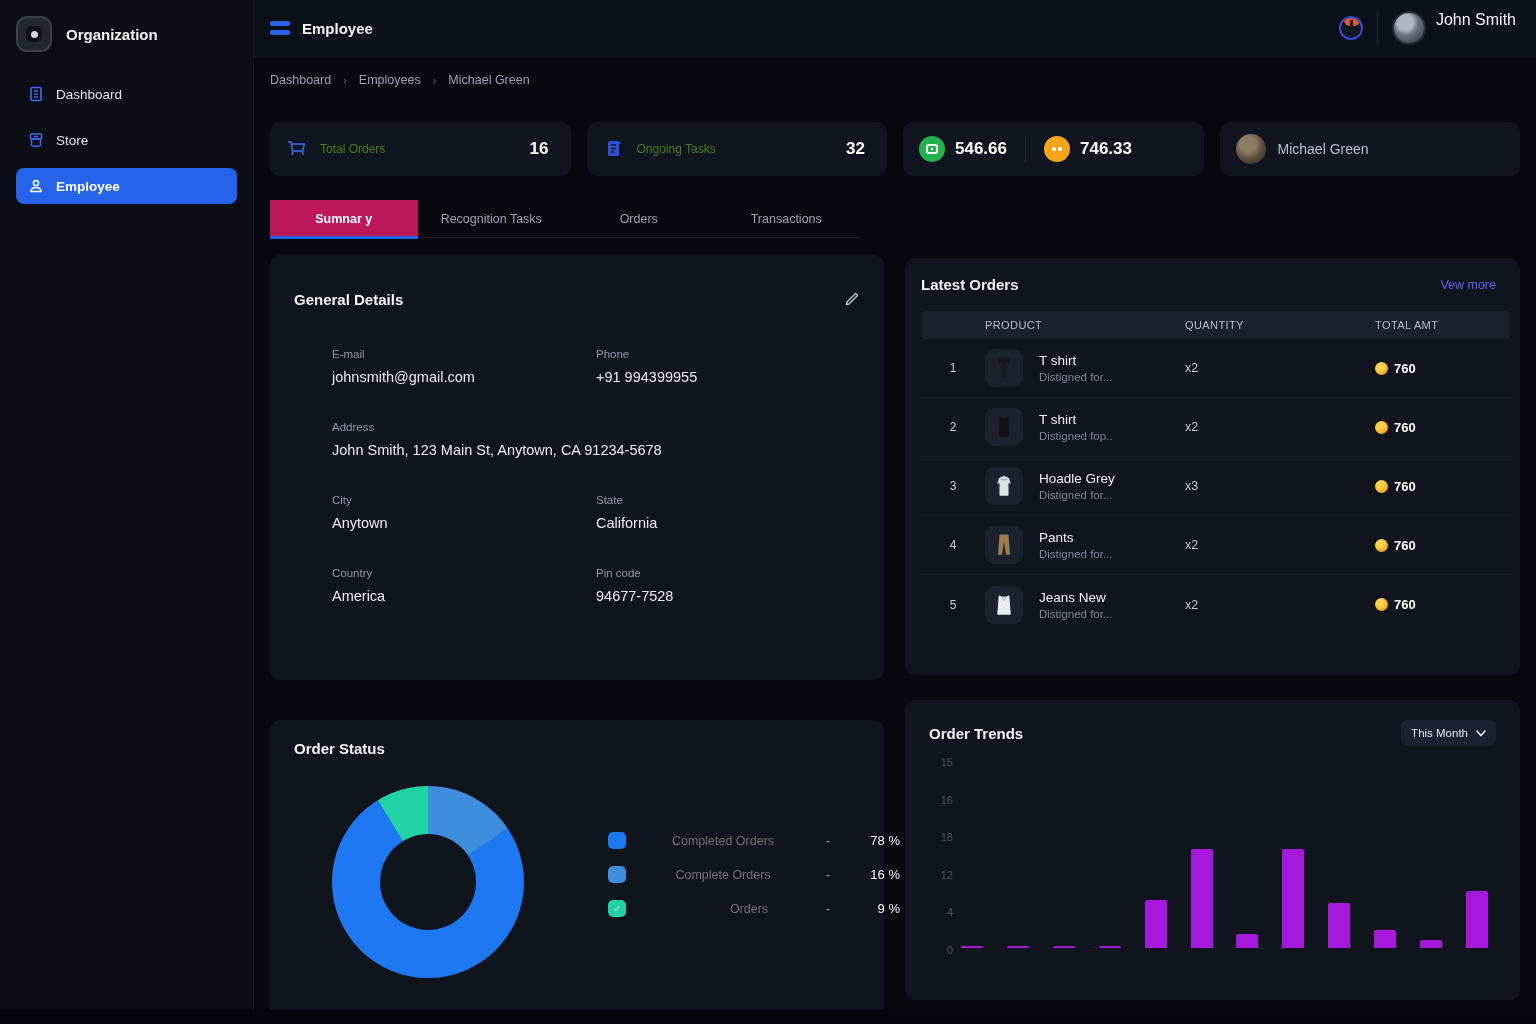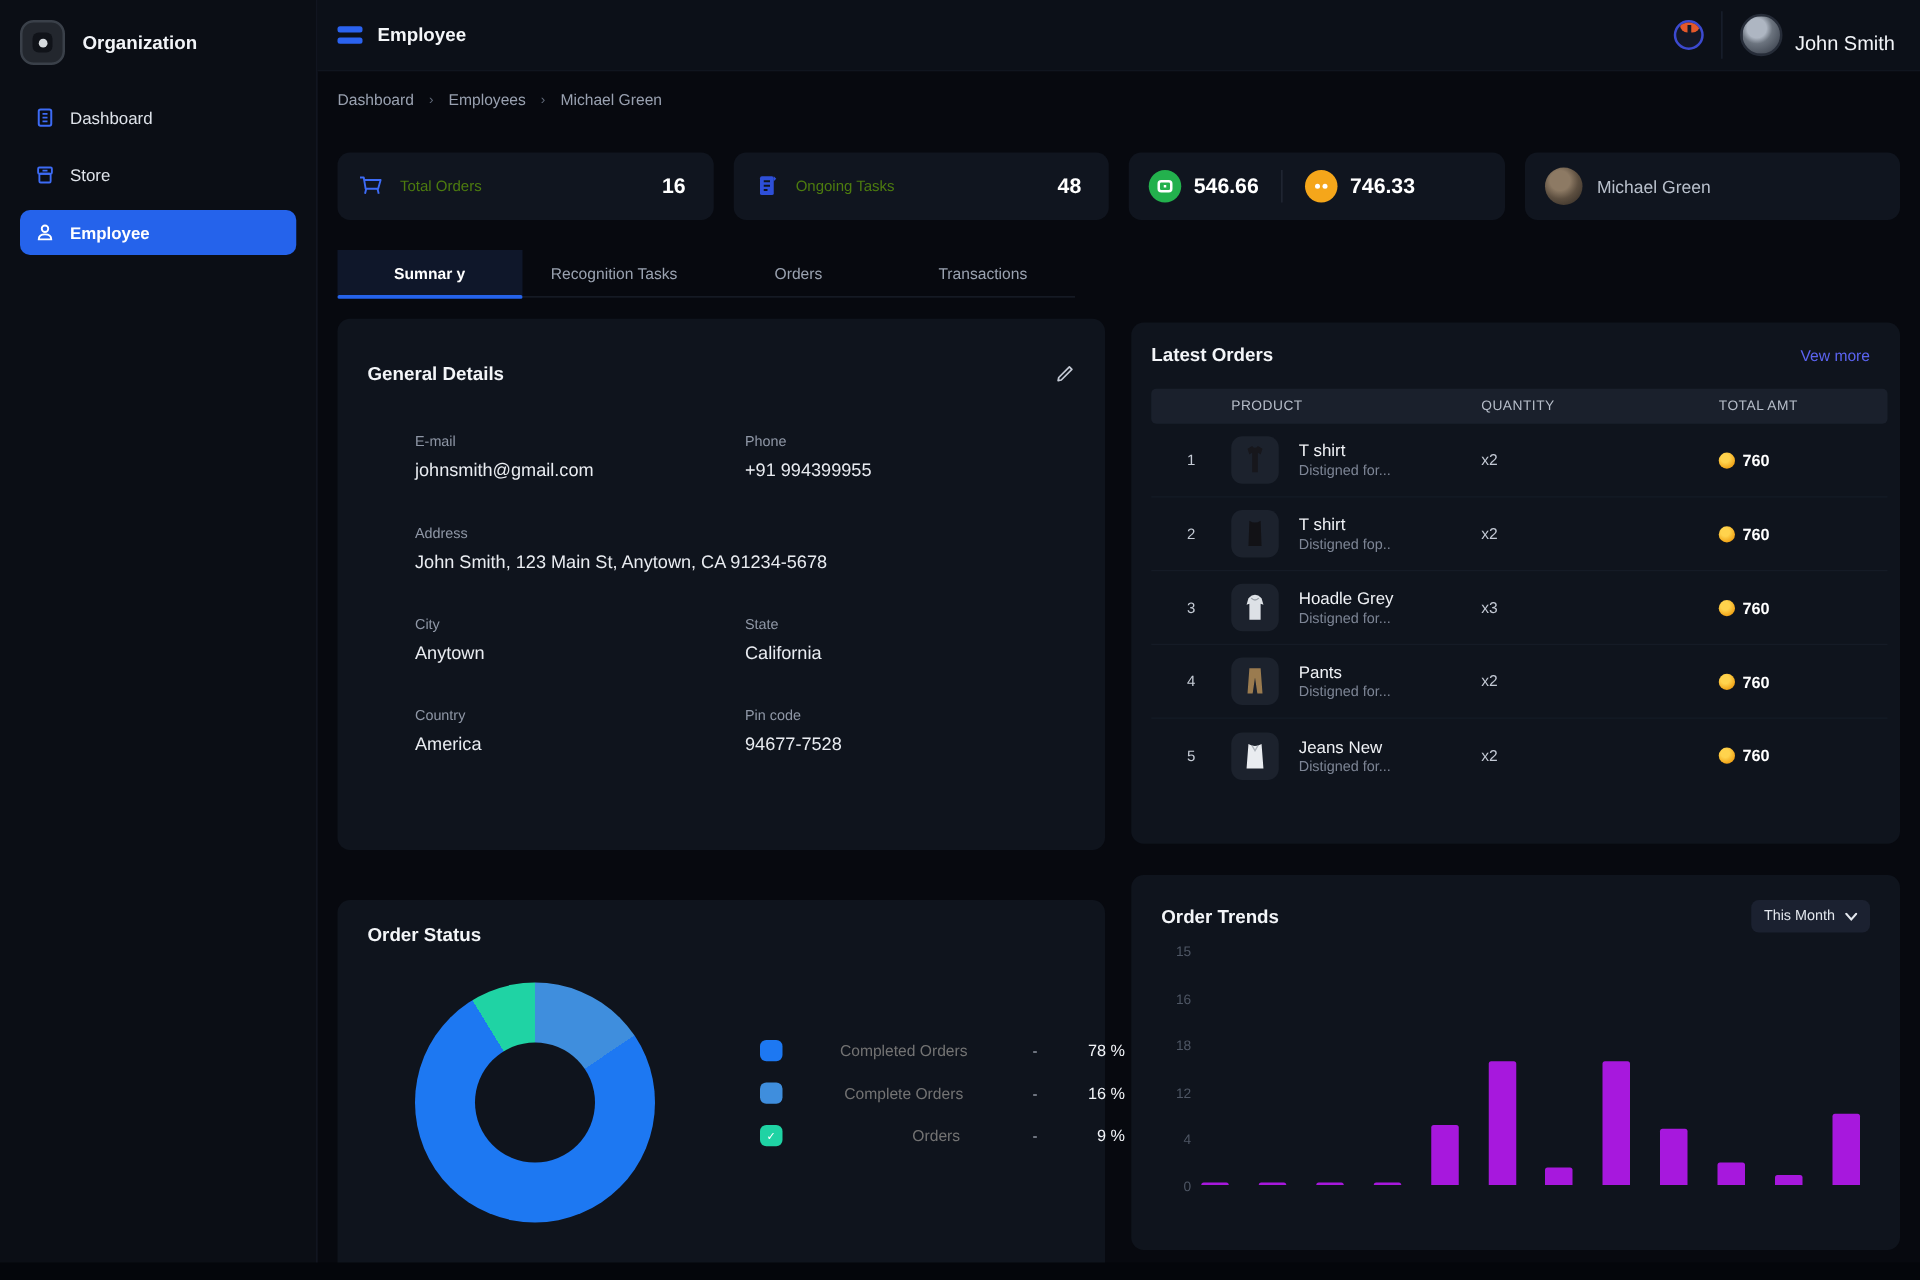--- a/index.html
+++ b/index.html
@@ -30,21 +30,21 @@
   .hamburger span { height:5px; border-radius:2px; background:#2b63f0; display:block; }
   .topbar-title { margin-left:12px; font-size:15px; font-weight:600; color:#f4f6f9; }
   .topbar-right { margin-left:auto; display:flex; align-items:center; gap:14px; }
   .notif { width:24px; height:24px; border-radius:50%; background:#131827;
     border:2px solid #3c4ad0; position:relative; overflow:hidden; cursor:pointer; }
   .notif::before { content:""; position:absolute; left:3px; top:-3px; width:16px; height:11px;
     background:#e4582a; border-radius:0 0 6px 6px; }
   .notif::after { content:""; position:absolute; left:9px; top:2px; width:3px; height:7px;
     background:#131827; }
   .top-divider { width:1px; height:38px; background:#1b2230; }
-  .user { display:flex; align-items:flex-end; gap:10px; cursor:pointer; }
+  .user { display:flex; align-items:flex-start; gap:10px; cursor:pointer; }
   .avatar { width:34px; height:34px; border-radius:50%;
     background:radial-gradient(circle at 38% 32%, #aeb6c2 0 28%, #6c747f 45%, #2e3440 100%);
     border:2px solid #262c38; }
   .user-name { font-size:16px; color:#f2f4f8; }
 
   
   .breadcrumb { position:absolute; left:270px; top:73px; display:flex; align-items:center;
     gap:12px; font-size:12.5px; color:#99a1b0; }
   .crumb { cursor:pointer; }
   .crumb-sep { color:#626b7a; font-size:11px; }
@@ -67,21 +67,21 @@
   .stat-mid-divider { width:1px; height:26px; background:#242b39; margin:0 18px; }
   .mg-avatar { width:30px; height:30px; border-radius:50%;
     background:radial-gradient(circle at 40% 35%, #8d7a64 0 30%, #5d4f40 55%, #2c2620 100%); }
   .mg-name { font-size:14px; color:#b9c0cc; margin-left:12px; }
 
   
   .tabs { position:absolute; left:270px; top:200px; width:590px; height:38px;
     display:flex; border-bottom:1px solid #1b212c; }
   .tab { flex:1 1 0; display:flex; align-items:center; justify-content:center;
     font-size:12.5px; color:#9aa2b0; cursor:pointer; position:relative; }
-  .tab.active { color:#ffffff; font-weight:700; background:#0f172a;text-align:right; }
+  .tab.active { color:#ffffff; font-weight:700; background:#be185d;text-align:right; }
   .tab.active::after { content:""; position:absolute; left:0; right:0; bottom:-2px;
     height:3px; border-radius:2px; background:#2563eb; }
 
   
   .card { position:absolute; background:#0f141d; border-radius:10px; }
   .card-title { font-size:15px; font-weight:700; color:#f3f5f8; }
 
   
   #gd-card { left:270px; top:255px; width:614px; height:425px; padding:36px 24px; }
   .gd-head { display:flex; align-items:flex-start; }
@@ -219,21 +219,21 @@
   </div>
   <div class="stat-card">
     <svg width="22" height="22" viewBox="0 0 22 22">
       <rect x="5" y="3" width="11" height="15" rx="1.5" fill="#2e4fd8"></rect>
       <line x1="8" y1="7" x2="13" y2="7" stroke="#0f141d" stroke-width="1.6"></line>
       <line x1="8" y1="10.5" x2="13" y2="10.5" stroke="#0f141d" stroke-width="1.6"></line>
       <line x1="8" y1="14" x2="11" y2="14" stroke="#0f141d" stroke-width="1.6"></line>
       <path d="M16 3 L18 5 L16 7 Z" fill="#2e4fd8"></path>
     </svg>
     <span class="stat-label">Ongoing Tasks</span>
-    <span class="stat-value">48</span>
+    <span class="stat-value">32</span>
   </div>
   <div class="stat-card">
     <span class="coin-circle green">
         <span class="cc-glyph"></span>
       </span>
     <span class="money-val">546.66</span>
     <span class="stat-mid-divider"></span>
     <span class="coin-circle orange">
         <span class="cc-dots">
           <i></i>

